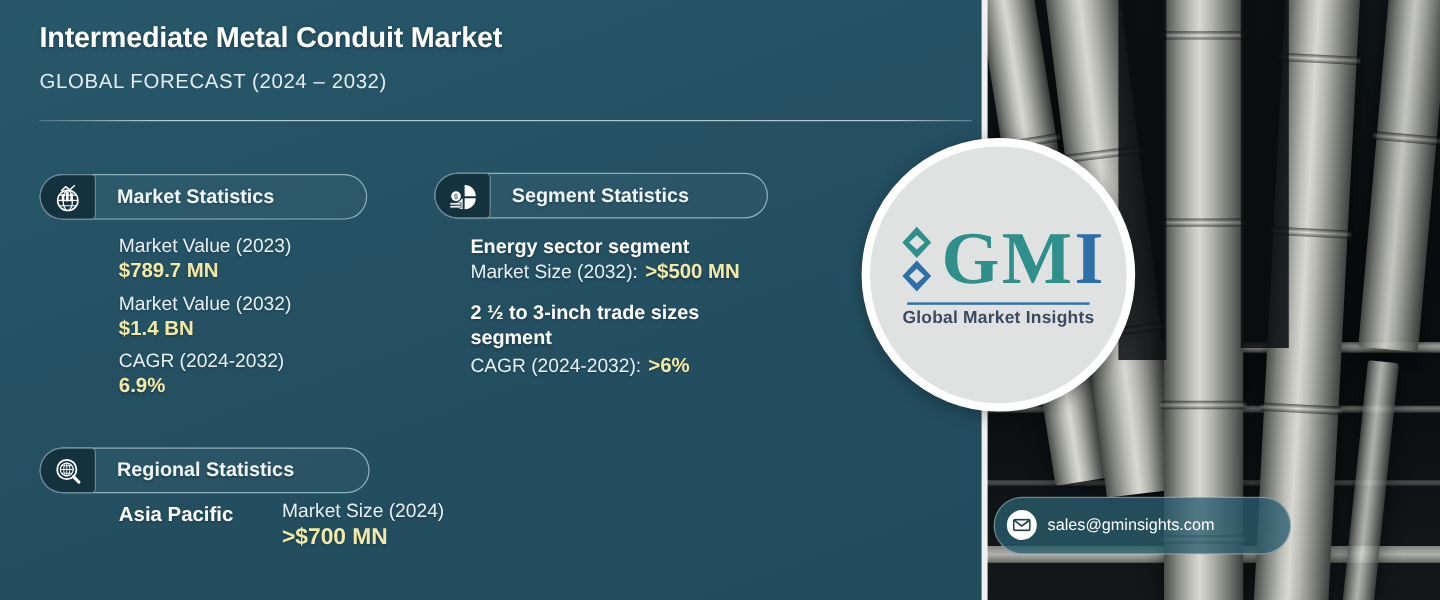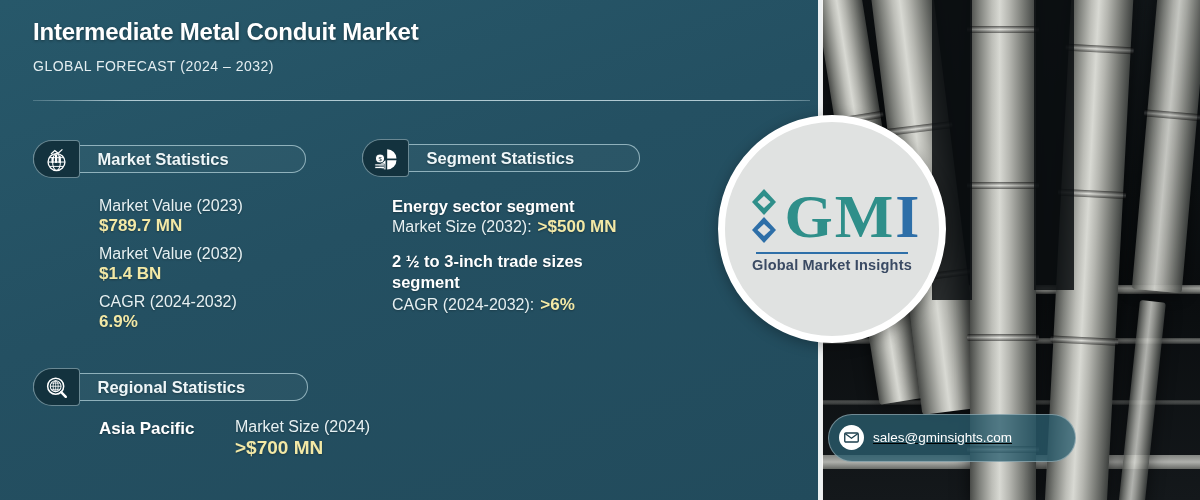--- a/index.html
+++ b/index.html
@@ -24,33 +24,33 @@
   }
 
   .title {
     position:absolute; left:33px; top:18px;
     font-size:24px; font-weight:bold; color:#ffffff;
     letter-spacing:-0.2px;
     text-shadow:0 1px 3px rgba(0,0,0,.35);
   }
   .subtitle {
     position:absolute; left:33px; top:58px;
-    font-size:14px; color:#e3edf0; font-weight:300;
+    font-size:17px; color:#e3edf0; font-weight:300;
     letter-spacing:.5px;
   }
   .divider {
     position:absolute; left:33px; top:100px;
     width:777px; height:1px;
     background:linear-gradient(90deg,rgba(190,215,222,.25),rgba(200,222,229,.85) 12%,rgba(200,222,229,.85) 92%,rgba(190,215,222,.35));
   }
 
   
   .pill {
     position:absolute;
-    height:28px;
+    height:38px;
     border:1.5px solid rgba(178,208,216,.75);
     border-radius:19px;
     display:flex; align-items:center;
     background:rgba(255,255,255,.035);
   }
   .pill .iconbox {
     width:47px; height:38px;
     margin-left:-1.5px;
     background:#13323e;
     border:1.5px solid rgba(178,208,216,.55);
@@ -150,21 +150,20 @@
   }
 
   
   .contact {
     position:absolute; left:828px; top:414px;
     width:248px; padding:8px 14px 9px 10px;
     border-radius:26px;
     background:rgba(42,93,110,.78);
     border:1px solid rgba(255,255,255,.35);
     z-index:6;
-    text-decoration:underline;
   }
   .contact-row {
     display:flex; align-items:center; gap:9px;
     margin:2px 0;
   }
   .contact-ico {
     width:25px; height:25px; border-radius:50%;
     background:#ffffff;
     display:flex; align-items:center; justify-content:center;
     flex:0 0 auto;

